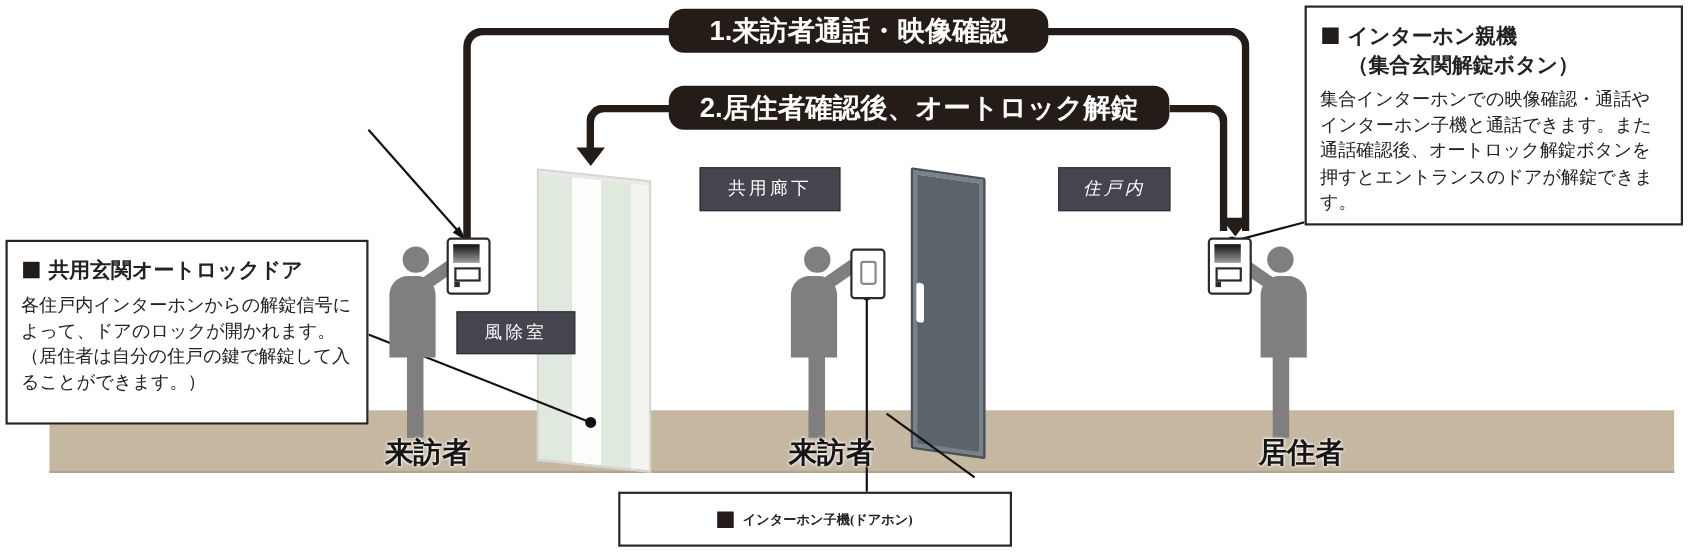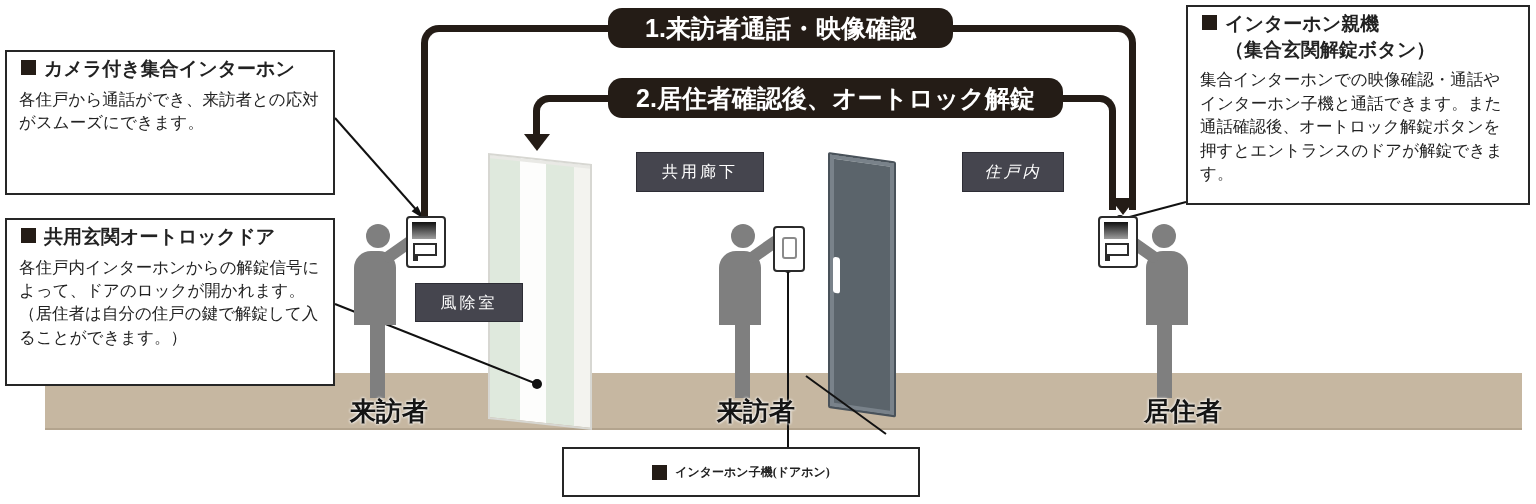--- a/index.html
+++ b/index.html
@@ -63,21 +63,21 @@
   .pl1{left:328px;top:394px;}
   .pl2{left:695px;top:394px;}
   .pl3{left:1122px;top:394px;}
   
   .banner{position:absolute;z-index:6;background:var(--banner-bg,#241c16);color:#fff;border-radius:14px;
           font-weight:bold;font-size:25px;text-align:center;white-space:nowrap;}
   .bn1{left:608px;top:8px;width:345px;height:40px;line-height:40px;}
   .bn2{left:608px;top:78px;width:455px;height:40px;line-height:40px;}
   
   .abox{position:absolute;z-index:6;background:#fff;border:2px solid var(--box-border,#262626);
-        padding:4px 12px;box-sizing:border-box;font-family:"Liberation Serif",serif;color:#222;}
+        padding:14px 12px;box-sizing:border-box;font-family:"Liberation Serif",serif;color:#222;}
   .abox .trow{display:flex;align-items:flex-start;margin-bottom:6px;}
   .abox .bullet{flex:0 0 auto;width:15px;height:15px;background:var(--banner-bg,#241c16);margin:4px 8px 0 2px;}
   .abox .ttl{font-weight:bold;font-size:19px;line-height:1.35;}
   .abox .bodytxt{font-size:16.5px;line-height:1.42;}
   .bx1{left:5px;top:50px;width:330px;height:145px;}
   .bx2{left:5px;top:218px;width:330px;height:168px;}
   .bx3{left:1186px;top:5px;width:344px;height:200px;}
   .bx4{left:562px;top:447px;width:358px;height:50px;display:flex;align-items:center;justify-content:center;padding:4px 8px;}
   .bx4 .bullet{margin:0 8px 0 0;}
   .bx4 .ttl{font-size:12px;}
@@ -151,27 +151,20 @@
   <div class="badge bd-corr">共用廊下</div>
   <div class="badge bd-unit">住戸内</div>
 
   <div class="plabel pl1">来訪者</div>
   <div class="plabel pl2">来訪者</div>
   <div class="plabel pl3">居住者</div>
 
   <div class="banner bn1">1.来訪者通話・映像確認</div>
   <div class="banner bn2">2.居住者確認後、オートロック解錠</div>
 
-  <div class="abox bx1">
-    <div class="trow">
-      <span class="bullet"></span>
-      <span class="ttl">カメラ付き集合インターホン</span>
-    </div>
-    <div class="bodytxt">各住戸から通話ができ、来訪者との応対がスムーズにできます。</div>
-  </div>
 
   <div class="abox bx2">
     <div class="trow">
       <span class="bullet"></span>
       <span class="ttl">共用玄関オートロックドア</span>
     </div>
     <div class="bodytxt">各住戸内インターホンからの解錠信号によって、ドアのロックが開かれます。（居住者は自分の住戸の鍵で解錠して入ることができます。）</div>
   </div>
 
   <div class="abox bx3">

